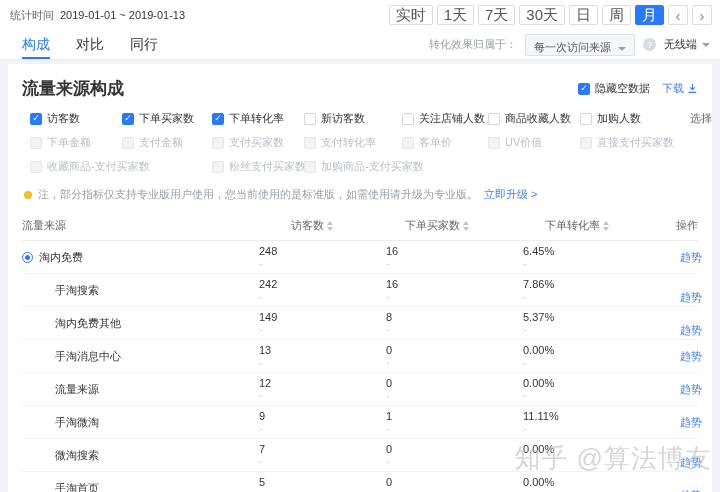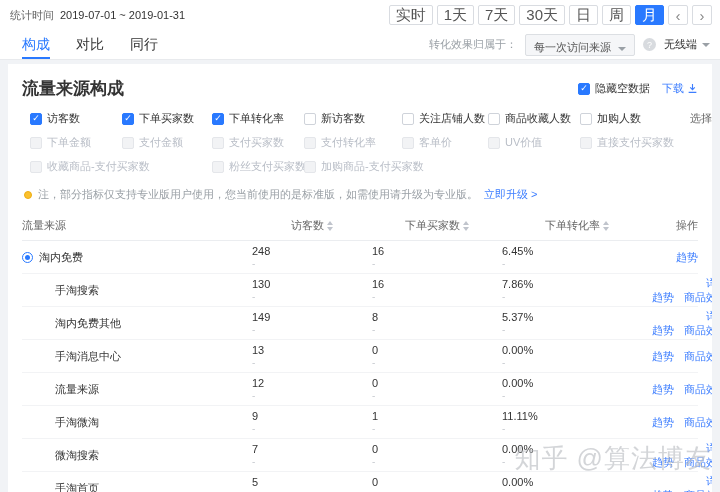--- a/index.html
+++ b/index.html
@@ -78,42 +78,42 @@
   .thead, .trow { display:grid; grid-template-columns:230px 120px 130px 150px 1fr; align-items:center; }
   .thead { height:30px; border-bottom:1px solid #ebedf0; color:#666; }
   .th { display:flex; align-items:center; }
   .th.c-num { justify-content:center; gap:3px; }
   .th.c-actions { justify-content:flex-end; }
   .sort { display:inline-flex; flex-direction:column; gap:2px; cursor:pointer; }
   .sort i { width:0; height:0; border:3px solid transparent; display:block; }
   .sort .up { border-bottom:4px solid #c0c4cc; }
   .sort .down { border-top:4px solid #c0c4cc; }
 
-  .trow { height:33px; border-bottom:1px solid #f2f3f5; }
+  .trow { height:33px; border-bottom:1px solid #f2f3f5;gap:7px; }
   .name-cell { display:flex; align-items:center; color:#333; }
   .name-cell.lvl1 { padding-left:33px; }
   .bullet { width:11px; height:11px; border:1px solid #2979ff; border-radius:50%; margin-right:6px; position:relative; flex:none; }
   .bullet i { position:absolute; left:2px; top:2px; width:5px; height:5px; border-radius:50%; background:#2979ff; }
   .cell.num { display:flex; flex-direction:column; align-items:flex-start; line-height:13px; }
   .cell.num .sub { color:#c9ccd1; font-size:10px; line-height:11px; }
   .cell.actions { display:flex; flex-direction:column; align-items:flex-end; gap:1px; overflow:visible; }
   .action-line { display:flex; gap:10px; white-space:nowrap; line-height:13px; }
   .action-link { color:#3d7eff; }
 
   .watermark {
     position:absolute; right:8px; top:441px; font-size:26px; letter-spacing:1px;
     color:#b9bcc1; opacity:.62; white-space:nowrap; pointer-events:none; z-index:5;
   }
 </style>
 </head>
 <body>
 
 <header class="topbar">
   <span class="stat-label">统计时间</span>
-  <span class="stat-dates">2019-07-01 ~ 2019-01-31</span>
+  <span class="stat-dates">2019-01-01 ~ 2019-01-13</span>
   <div class="range-group" id="rangeGroup">
       <button class="range-btn">实时</button>
       <button class="range-btn">1天</button>
       <button class="range-btn">7天</button>
       <button class="range-btn">30天</button>
       <button class="range-btn">日</button>
       <button class="range-btn">周</button>
       <button class="range-btn active">月</button>
     </div>
   <button class="range-btn nav">
@@ -302,21 +302,21 @@
               <a class="action-link">趋势</a>
             </div>
           </div>
   </div>
         <div class="trow">
     <div class="cell name-cell lvl1">
 
       <span class="rname">手淘搜索</span>
     </div>
     <div class="cell num">
-            <span class="val">130</span>
+            <span class="val">242</span>
             <span class="sub">-</span>
           </div>
     <div class="cell num">
             <span class="val">16</span>
             <span class="sub">-</span>
           </div>
     <div class="cell num">
             <span class="val">7.86%</span>
             <span class="sub">-</span>
           </div>

